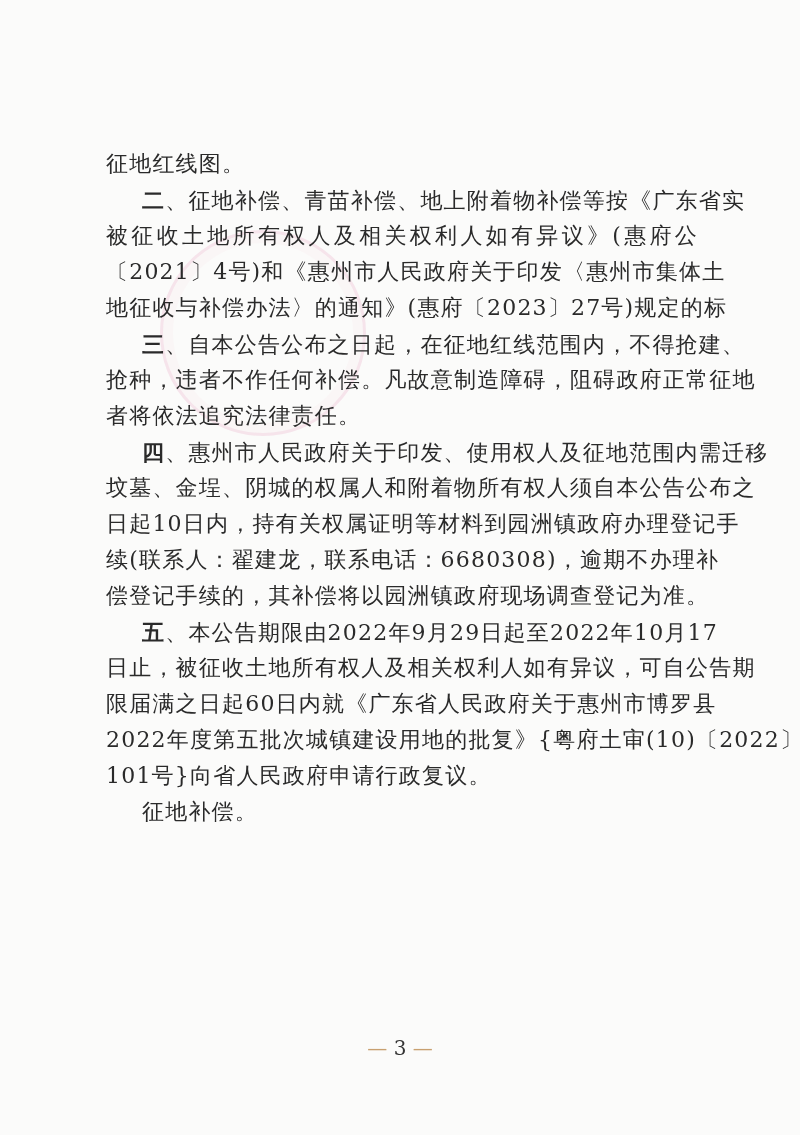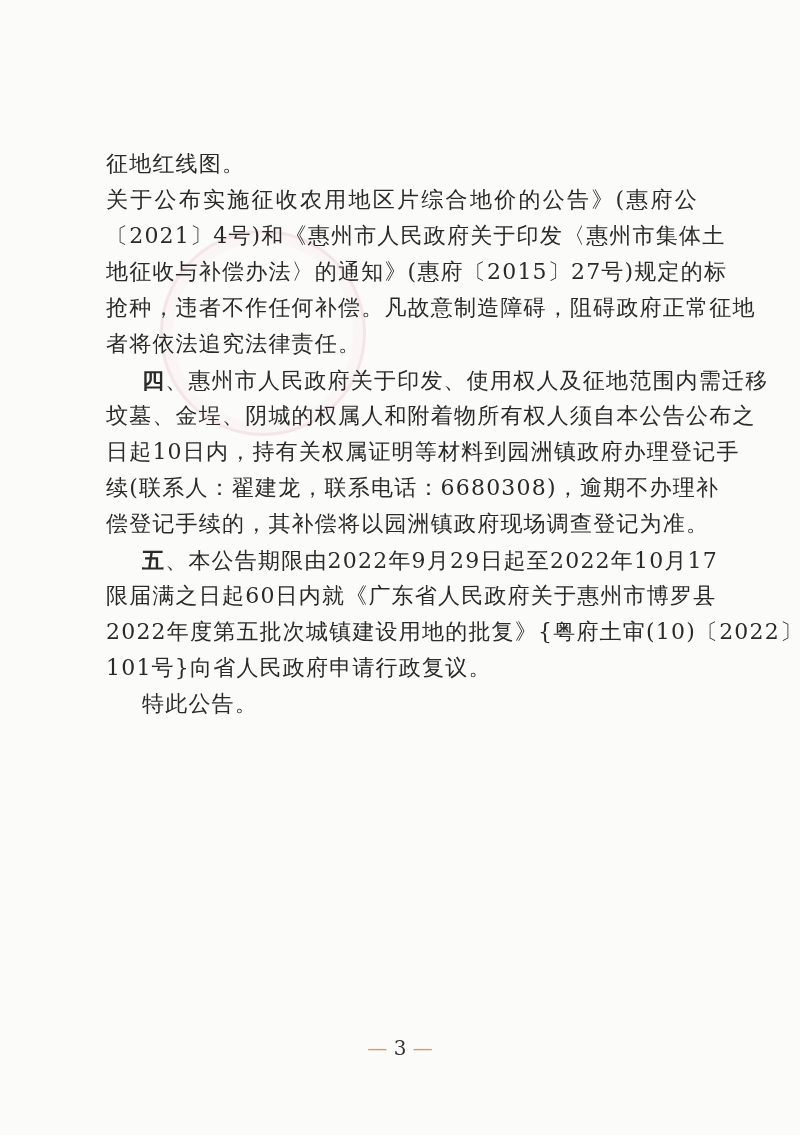--- a/index.html
+++ b/index.html
@@ -34,35 +34,38 @@
     }
     .footer .dash { color: #c8a070; }
   </style>
 </head>
 <body>
 
 <div class="stamp"></div>
 
 <div class="page">
   <div class="line last"><span>征地红线图。</span></div>
-  <div class="line"><span>关于公布实施征收农用地区片综合地价的公告》(惠府公</span></div>
+  <div class="line indent"><span class="bold">二</span><span>、征地补偿、青苗补偿、地上附着物补偿等按《广东省实</span></div>
+  <div class="line"><span>被征收土地所有权人及相关权利人如有异议》(惠府公</span></div>
   <div class="line"><span>〔2021〕4号)和《惠州市人民政府关于印发〈惠州市集体土</span></div>
-  <div class="line"><span>地征收与补偿办法〉的通知》(惠府〔2015〕27号)规定的标</span></div>
+  <div class="line"><span>地征收与补偿办法〉的通知》(惠府〔2023〕27号)规定的标</span></div>
+  <div class="line indent"><span class="bold">三</span><span>、自本公告公布之日起，在征地红线范围内，不得抢建、</span></div>
   <div class="line"><span>抢种，违者不作任何补偿。凡故意制造障碍，阻碍政府正常征地</span></div>
   <div class="line last"><span>者将依法追究法律责任。</span></div>
   <div class="line indent"><span class="bold">四</span><span>、惠州市人民政府关于印发、使用权人及征地范围内需迁移</span></div>
   <div class="line"><span>坟墓、金埕、阴城的权属人和附着物所有权人须自本公告公布之</span></div>
   <div class="line"><span>日起10日内，持有关权属证明等材料到园洲镇政府办理登记手</span></div>
   <div class="line"><span>续(联系人：翟建龙，联系电话：6680308)，逾期不办理补</span></div>
   <div class="line last"><span>偿登记手续的，其补偿将以园洲镇政府现场调查登记为准。</span></div>
   <div class="line indent"><span class="bold">五</span><span>、本公告期限由2022年9月29日起至2022年10月17</span></div>
+  <div class="line"><span>日止，被征收土地所有权人及相关权利人如有异议，可自公告期</span></div>
   <div class="line"><span>限届满之日起60日内就《广东省人民政府关于惠州市博罗县</span></div>
   <div class="line"><span>2022年度第五批次城镇建设用地的批复》{粤府土审(10)〔2022〕</span></div>
   <div class="line last"><span>101号}向省人民政府申请行政复议。</span></div>
-  <div class="line indent last"><span>特此公告。</span></div>
+  <div class="line indent last"><span>征地补偿。</span></div>
   <div class="gap"></div>
 </div>
 
 <div class="footer">
   <span class="dash">—</span>
   <span>3</span>
   <span class="dash">—</span>
 </div>
 
 </body></html>

